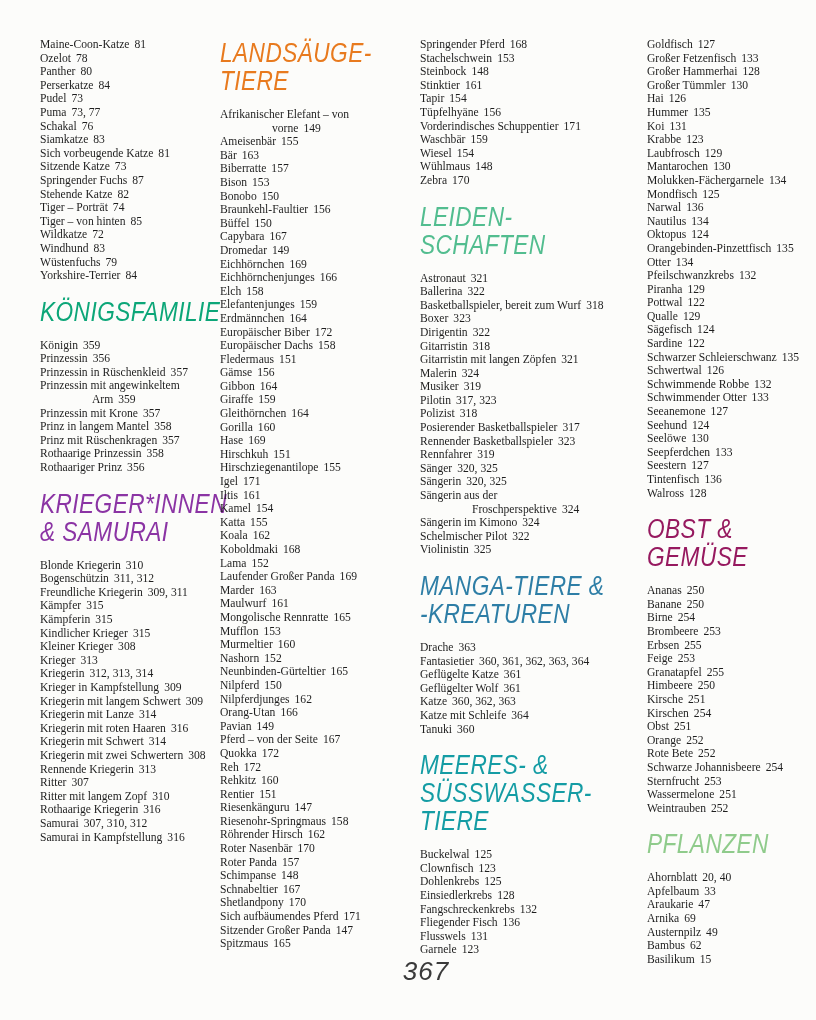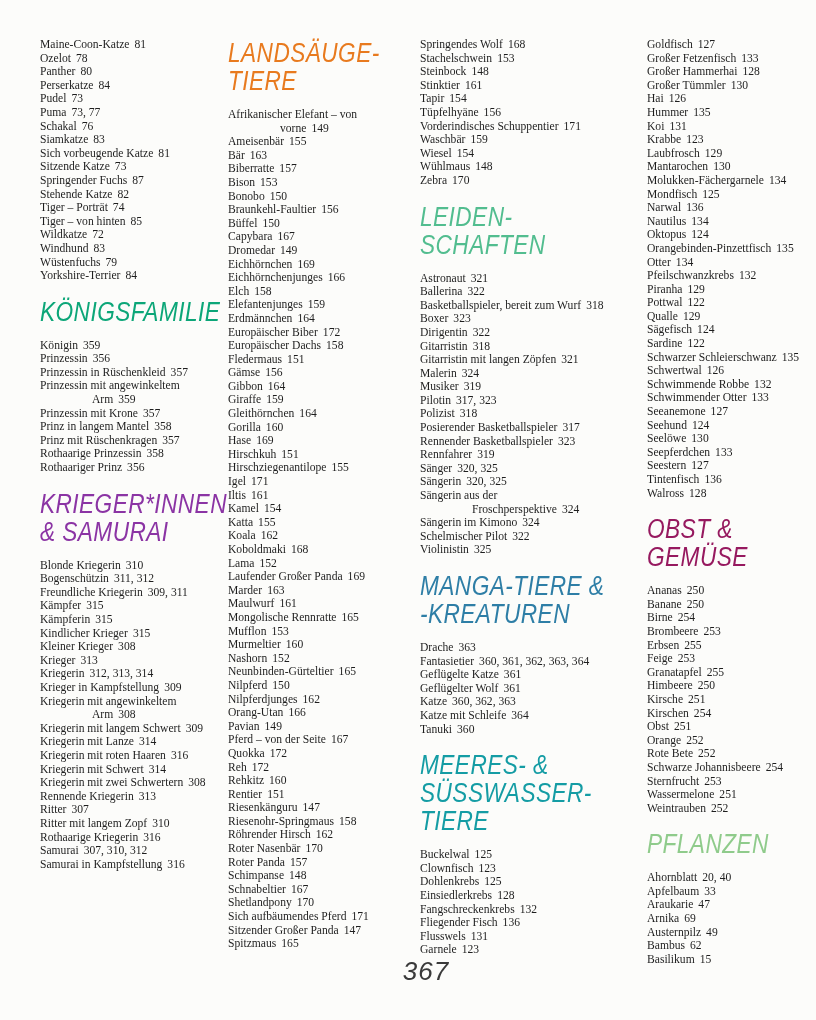--- a/index.html
+++ b/index.html
@@ -3,21 +3,21 @@
 <meta charset="utf-8">
 <style>
   html,body { margin:0; padding:0; background:#e8e8e8; }
   .page {
     position:relative; width:816px; height:1020px; margin:0 auto;
     background:#fcfcfa; overflow:hidden;
     font-family:"Liberation Serif", serif; color:#1e1e1e;padding-left:36px;
   }
   .col { position:absolute; top:38px; }
   .col-1 { left:40px;  width:186px; }
-  .col-2 { left:228px; width:192px; }
+  .col-2 { left:220px; width:192px; }
   .col-3 { left:420px; width:194px; }
   .col-4 { left:647px; width:192px; }
 
   .heading {
     font-family:"Liberation Sans", sans-serif;
     font-style:italic; font-weight:400;
     font-size:27px; line-height:28px; letter-spacing:0.5px;
     margin:15px 0 13px 0;
     transform:scaleX(0.84); transform-origin:left top;
     white-space:nowrap;
@@ -162,24 +162,20 @@
           <div class="entry">
             <div class="l1"><span>Krieger</span><span class="epage">313</span></div>
           </div>
           <div class="entry">
             <div class="l1"><span>Kriegerin</span><span class="epage">312, 313, 314</span></div>
           </div>
           <div class="entry">
             <div class="l1"><span>Krieger in Kampfstellung</span><span class="epage">309</span></div>
           </div>
           <div class="entry">
-            <div class="l1"><span>Kriegerin mit angewinkeltem</span></div>
-            <div class="l2"><span>Arm</span><span class="epage">308</span></div>
-          </div>
-          <div class="entry">
             <div class="l1"><span>Kriegerin mit langem Schwert</span><span class="epage">309</span></div>
           </div>
           <div class="entry">
             <div class="l1"><span>Kriegerin mit Lanze</span><span class="epage">314</span></div>
           </div>
           <div class="entry">
             <div class="l1"><span>Kriegerin mit roten Haaren</span><span class="epage">316</span></div>
           </div>
           <div class="entry">
             <div class="l1"><span>Kriegerin mit Schwert</span><span class="epage">314</span></div>
@@ -399,21 +395,21 @@
           <div class="entry">
             <div class="l1"><span>Spitzmaus</span><span class="epage">165</span></div>
           </div>
         </div>
       </div>
     </div>
   <div class="col col-3">
       <div class="block">
         <div class="entries">
           <div class="entry">
-            <div class="l1"><span>Springendes Wolf</span><span class="epage">168</span></div>
+            <div class="l1"><span>Springender Pferd</span><span class="epage">168</span></div>
           </div>
           <div class="entry">
             <div class="l1"><span>Stachelschwein</span><span class="epage">153</span></div>
           </div>
           <div class="entry">
             <div class="l1"><span>Steinbock</span><span class="epage">148</span></div>
           </div>
           <div class="entry">
             <div class="l1"><span>Stinktier</span><span class="epage">161</span></div>
           </div>

